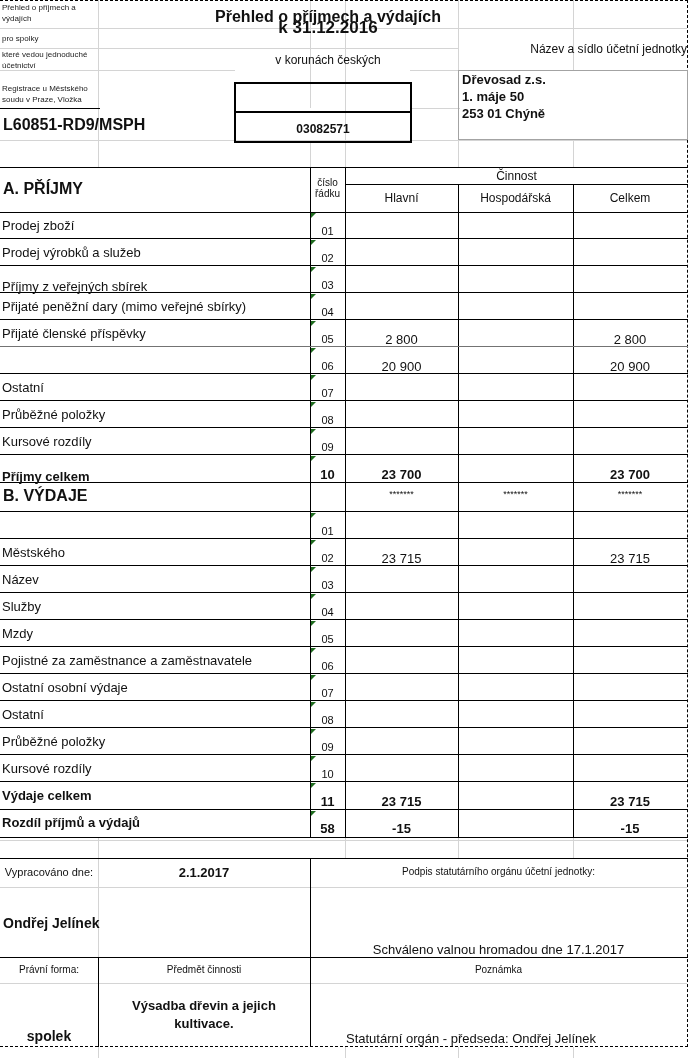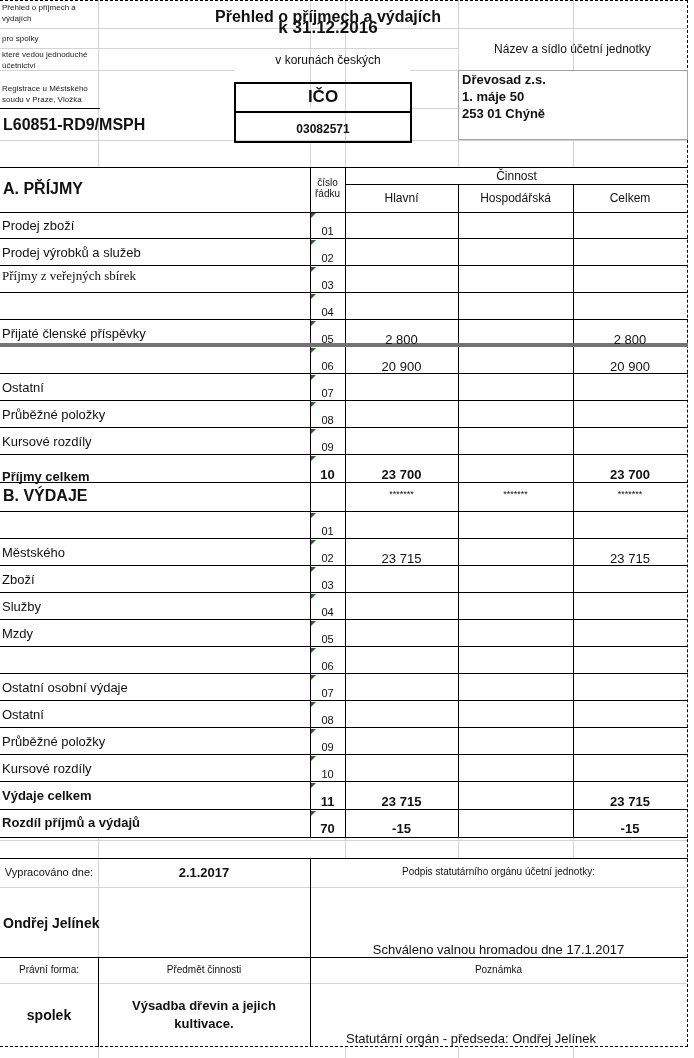--- a/index.html
+++ b/index.html
@@ -65,26 +65,25 @@
 <div class="abs small" style="left:2px; top:83px; width:96px;">Registrace u Městského soudu v Praze, Vložka</div>
 <div class="abs hb" style="left:0; top:108px; width:100px;"></div>
 <div class="abs txt bold" style="left:3px; top:116px; font-size:16px;">L60851-RD9/MSPH</div>
 <div class="abs hl" style="left:0; top:140px; width:98px;"></div>
 
 <div class="abs txt bold center" style="left:190px; top:8px; width:276px; font-size:16px;">Přehled o příjmech a výdajích</div>
 <div class="abs txt bold center" style="left:190px; top:18px; width:276px; font-size:17px;">k 31.12.2016</div>
 <div class="abs txt center" style="left:190px; top:53px; width:276px; font-size:12px;">v korunách českých</div>
 
 <div class="abs" style="left:234px; top:82px; width:178px; height:61px; border:2px solid #000;">
-  <div class="abs txt bold center" style="left:0; top:3px; width:174px; font-size:17px;">IČO</div>
   <div class="abs" style="left:0; top:27px; width:174px; height:0; border-top:2px solid #000;"></div>
   <div class="abs txt bold center" style="left:0; top:38px; width:174px; font-size:12px;">03082571</div>
 </div>
 
-<div class="abs txt center" style="left:458px; top:42px; width:229px; font-size:12px;">Název a sídlo účetní jednotky</div>
+<div class="abs txt center" style="left:458px; top:42px; width:229px; font-size:12px;text-align:right;">Název a sídlo účetní jednotky</div>
 <div class="abs" style="left:458px; top:70px; width:230px; height:70px; border:1px solid #a3a3a3;">
   <div class="abs txt bold" style="left:3px; top:1px; font-size:13px;">Dřevosad z.s.</div>
   <div class="abs txt bold" style="left:3px; top:18px; font-size:13px;">1. máje 50</div>
   <div class="abs txt bold" style="left:3px; top:35px; font-size:13px;">253 01 Chýně</div>
 </div>
 
 <div class="abs hb" style="left:0; top:167px; width:688px;"></div>
 <div class="abs vb" style="left:310px; top:167px; height:671px;"></div>
 <div class="abs vb" style="left:345px; top:167px; height:671px;"></div>
 <div class="abs vb" style="left:458px; top:185px; height:653px;"></div>
@@ -113,35 +112,36 @@
 </div>
 <div class="abs" style="left:0; top:239px; width:688px; height:27px; border-bottom:1px solid #000;">
   <span class="row-label" style="top:6px;">Prodej výrobků a služeb</span>
   <span class="tri" style="left:311px; top:1px;"></span>
   <span class="rownum" style="left:310px; top:13px;">02</span>
   <span class="val" style="left:345px; top:8px; width:113px;"></span>
   <span class="val" style="left:458px; top:8px; width:115px;"></span>
   <span class="val" style="left:573px; top:8px; width:114px;"></span>
 </div>
 <div class="abs" style="left:0; top:266px; width:688px; height:27px; border-bottom:1px solid #000;">
-  <span class="row-label" style="top:2px;font-family:Liberation Serif, serif;">Příjmy z veřejných sbírek</span>
+  <span class="row-label" style="top:13px;">Příjmy z veřejných sbírek</span>
   <span class="tri" style="left:311px; top:1px;"></span>
   <span class="rownum" style="left:310px; top:13px;">03</span>
   <span class="val" style="left:345px; top:8px; width:113px;"></span>
   <span class="val" style="left:458px; top:8px; width:115px;"></span>
   <span class="val" style="left:573px; top:8px; width:114px;"></span>
 </div>
 <div class="abs" style="left:0; top:293px; width:688px; height:27px; border-bottom:1px solid #000;">
+  <span class="row-label" style="top:6px;">Přijaté peněžní dary (mimo veřejné sbírky)</span>
   <span class="tri" style="left:311px; top:1px;"></span>
   <span class="rownum" style="left:310px; top:13px;">04</span>
   <span class="val" style="left:345px; top:8px; width:113px;"></span>
   <span class="val" style="left:458px; top:8px; width:115px;"></span>
   <span class="val" style="left:573px; top:8px; width:114px;"></span>
 </div>
-<div class="abs" style="left:0; top:320px; width:688px; height:27px; border-bottom:4px solid #737373;">
+<div class="abs" style="left:0; top:320px; width:688px; height:27px; border-bottom:1px solid #737373;">
   <span class="row-label" style="top:6px;">Přijaté členské příspěvky</span>
   <span class="tri" style="left:311px; top:1px;"></span>
   <span class="rownum" style="left:310px; top:13px;">05</span>
   <span class="val" style="left:345px; top:12px; width:113px;">2 800</span>
   <span class="val" style="left:458px; top:12px; width:115px;"></span>
   <span class="val" style="left:573px; top:12px; width:114px;">2 800</span>
 </div>
 <div class="abs" style="left:0; top:347px; width:688px; height:27px; border-bottom:1px solid #000;">
   <span class="tri" style="left:311px; top:1px;"></span>
   <span class="rownum" style="left:310px; top:13px;">06</span>
@@ -198,21 +198,21 @@
 </div>
 <div class="abs" style="left:0; top:539px; width:688px; height:27px; border-bottom:1px solid #000;">
   <span class="row-label" style="top:6px;">Městského</span>
   <span class="tri" style="left:311px; top:1px;"></span>
   <span class="rownum" style="left:310px; top:13px;">02</span>
   <span class="val" style="left:345px; top:12px; width:113px;">23 715</span>
   <span class="val" style="left:458px; top:12px; width:115px;"></span>
   <span class="val" style="left:573px; top:12px; width:114px;">23 715</span>
 </div>
 <div class="abs" style="left:0; top:566px; width:688px; height:27px; border-bottom:1px solid #000;">
-  <span class="row-label" style="top:6px;">Zboží</span>
+  <span class="row-label" style="top:6px;">Název</span>
   <span class="tri" style="left:311px; top:1px;"></span>
   <span class="rownum" style="left:310px; top:13px;">03</span>
   <span class="val" style="left:345px; top:12px; width:113px;"></span>
   <span class="val" style="left:458px; top:12px; width:115px;"></span>
   <span class="val" style="left:573px; top:12px; width:114px;"></span>
 </div>
 <div class="abs" style="left:0; top:593px; width:688px; height:27px; border-bottom:1px solid #000;">
   <span class="row-label" style="top:6px;">Služby</span>
   <span class="tri" style="left:311px; top:1px;"></span>
   <span class="rownum" style="left:310px; top:13px;">04</span>
@@ -222,20 +222,21 @@
 </div>
 <div class="abs" style="left:0; top:620px; width:688px; height:27px; border-bottom:1px solid #000;">
   <span class="row-label" style="top:6px;">Mzdy</span>
   <span class="tri" style="left:311px; top:1px;"></span>
   <span class="rownum" style="left:310px; top:13px;">05</span>
   <span class="val" style="left:345px; top:12px; width:113px;"></span>
   <span class="val" style="left:458px; top:12px; width:115px;"></span>
   <span class="val" style="left:573px; top:12px; width:114px;"></span>
 </div>
 <div class="abs" style="left:0; top:647px; width:688px; height:27px; border-bottom:1px solid #000;">
+  <span class="row-label" style="top:6px;">Pojistné za zaměstnance a zaměstnavatele</span>
   <span class="tri" style="left:311px; top:1px;"></span>
   <span class="rownum" style="left:310px; top:13px;">06</span>
   <span class="val" style="left:345px; top:12px; width:113px;"></span>
   <span class="val" style="left:458px; top:12px; width:115px;"></span>
   <span class="val" style="left:573px; top:12px; width:114px;"></span>
 </div>
 <div class="abs" style="left:0; top:674px; width:688px; height:27px; border-bottom:1px solid #000;">
   <span class="row-label" style="top:6px;">Ostatní osobní výdaje</span>
   <span class="tri" style="left:311px; top:1px;"></span>
   <span class="rownum" style="left:310px; top:13px;">07</span>
@@ -271,37 +272,37 @@
   <span class="row-label bold" style="top:6px;">Výdaje celkem</span>
   <span class="tri" style="left:311px; top:1px;"></span>
   <span class="rownum bold" style="left:310px; top:12px; font-size:13px;">11</span>
   <span class="val bold" style="left:345px; top:12px; width:113px;">23 715</span>
   <span class="val bold" style="left:458px; top:12px; width:115px;"></span>
   <span class="val bold" style="left:573px; top:12px; width:114px;">23 715</span>
 </div>
 <div class="abs" style="left:0; top:810px; width:688px; height:28px; border-bottom:1px solid #000;">
   <span class="row-label bold" style="top:5px;">Rozdíl příjmů a výdajů</span>
   <span class="tri" style="left:311px; top:1px;"></span>
-  <span class="rownum bold" style="left:310px; top:11px; font-size:13px;">70</span>
+  <span class="rownum bold" style="left:310px; top:11px; font-size:13px;">58</span>
   <span class="val bold" style="left:345px; top:11px; width:113px;">-15</span>
   <span class="val bold" style="left:458px; top:11px; width:115px;"></span>
   <span class="val bold" style="left:573px; top:11px; width:114px;">-15</span>
 </div>
 
 <div class="abs hb" style="left:0; top:858px; width:688px;"></div>
 <div class="abs vb" style="left:310px; top:858px; height:189px;"></div>
 <div class="abs hb" style="left:0; top:957px; width:688px;"></div>
 <div class="abs vb" style="left:98px; top:957px; height:90px;"></div>
 
 <div class="abs txt center" style="left:0; top:866px; width:98px; font-size:11px;">Vypracováno dne:</div>
 <div class="abs txt bold center" style="left:98px; top:865px; width:212px; font-size:13px;">2.1.2017</div>
 <div class="abs txt bold" style="left:3px; top:915px; font-size:14px;">Ondřej Jelínek</div>
 <div class="abs txt center" style="left:310px; top:866px; width:377px; font-size:10px;">Podpis statutárního orgánu účetní jednotky:</div>
 <div class="abs txt center" style="left:310px; top:942px; width:377px; font-size:13px;">Schváleno valnou hromadou dne 17.1.2017</div>
 
 <div class="abs txt center" style="left:0; top:964px; width:98px; font-size:10px;">Právní forma:</div>
 <div class="abs txt center" style="left:98px; top:964px; width:212px; font-size:10px;">Předmět činnosti</div>
 <div class="abs txt center" style="left:310px; top:964px; width:377px; font-size:10px;">Poznámka</div>
 
-<div class="abs txt bold center" style="left:0; top:1007px; width:98px; font-size:14px;">spolek</div>
+<div class="abs txt bold center" style="left:0; top:1028px; width:98px; font-size:14px;">spolek</div>
 <div class="abs txt bold center" style="left:98px; top:998px; width:212px; font-size:13px;">Výsadba dřevin a jejich</div>
 <div class="abs txt bold center" style="left:98px; top:1016px; width:212px; font-size:13px;">kultivace.</div>
 <div class="abs txt" style="left:346px; top:1031px; font-size:13px;">Statutární orgán - předseda: Ondřej Jelínek</div>
 
 </body></html>

